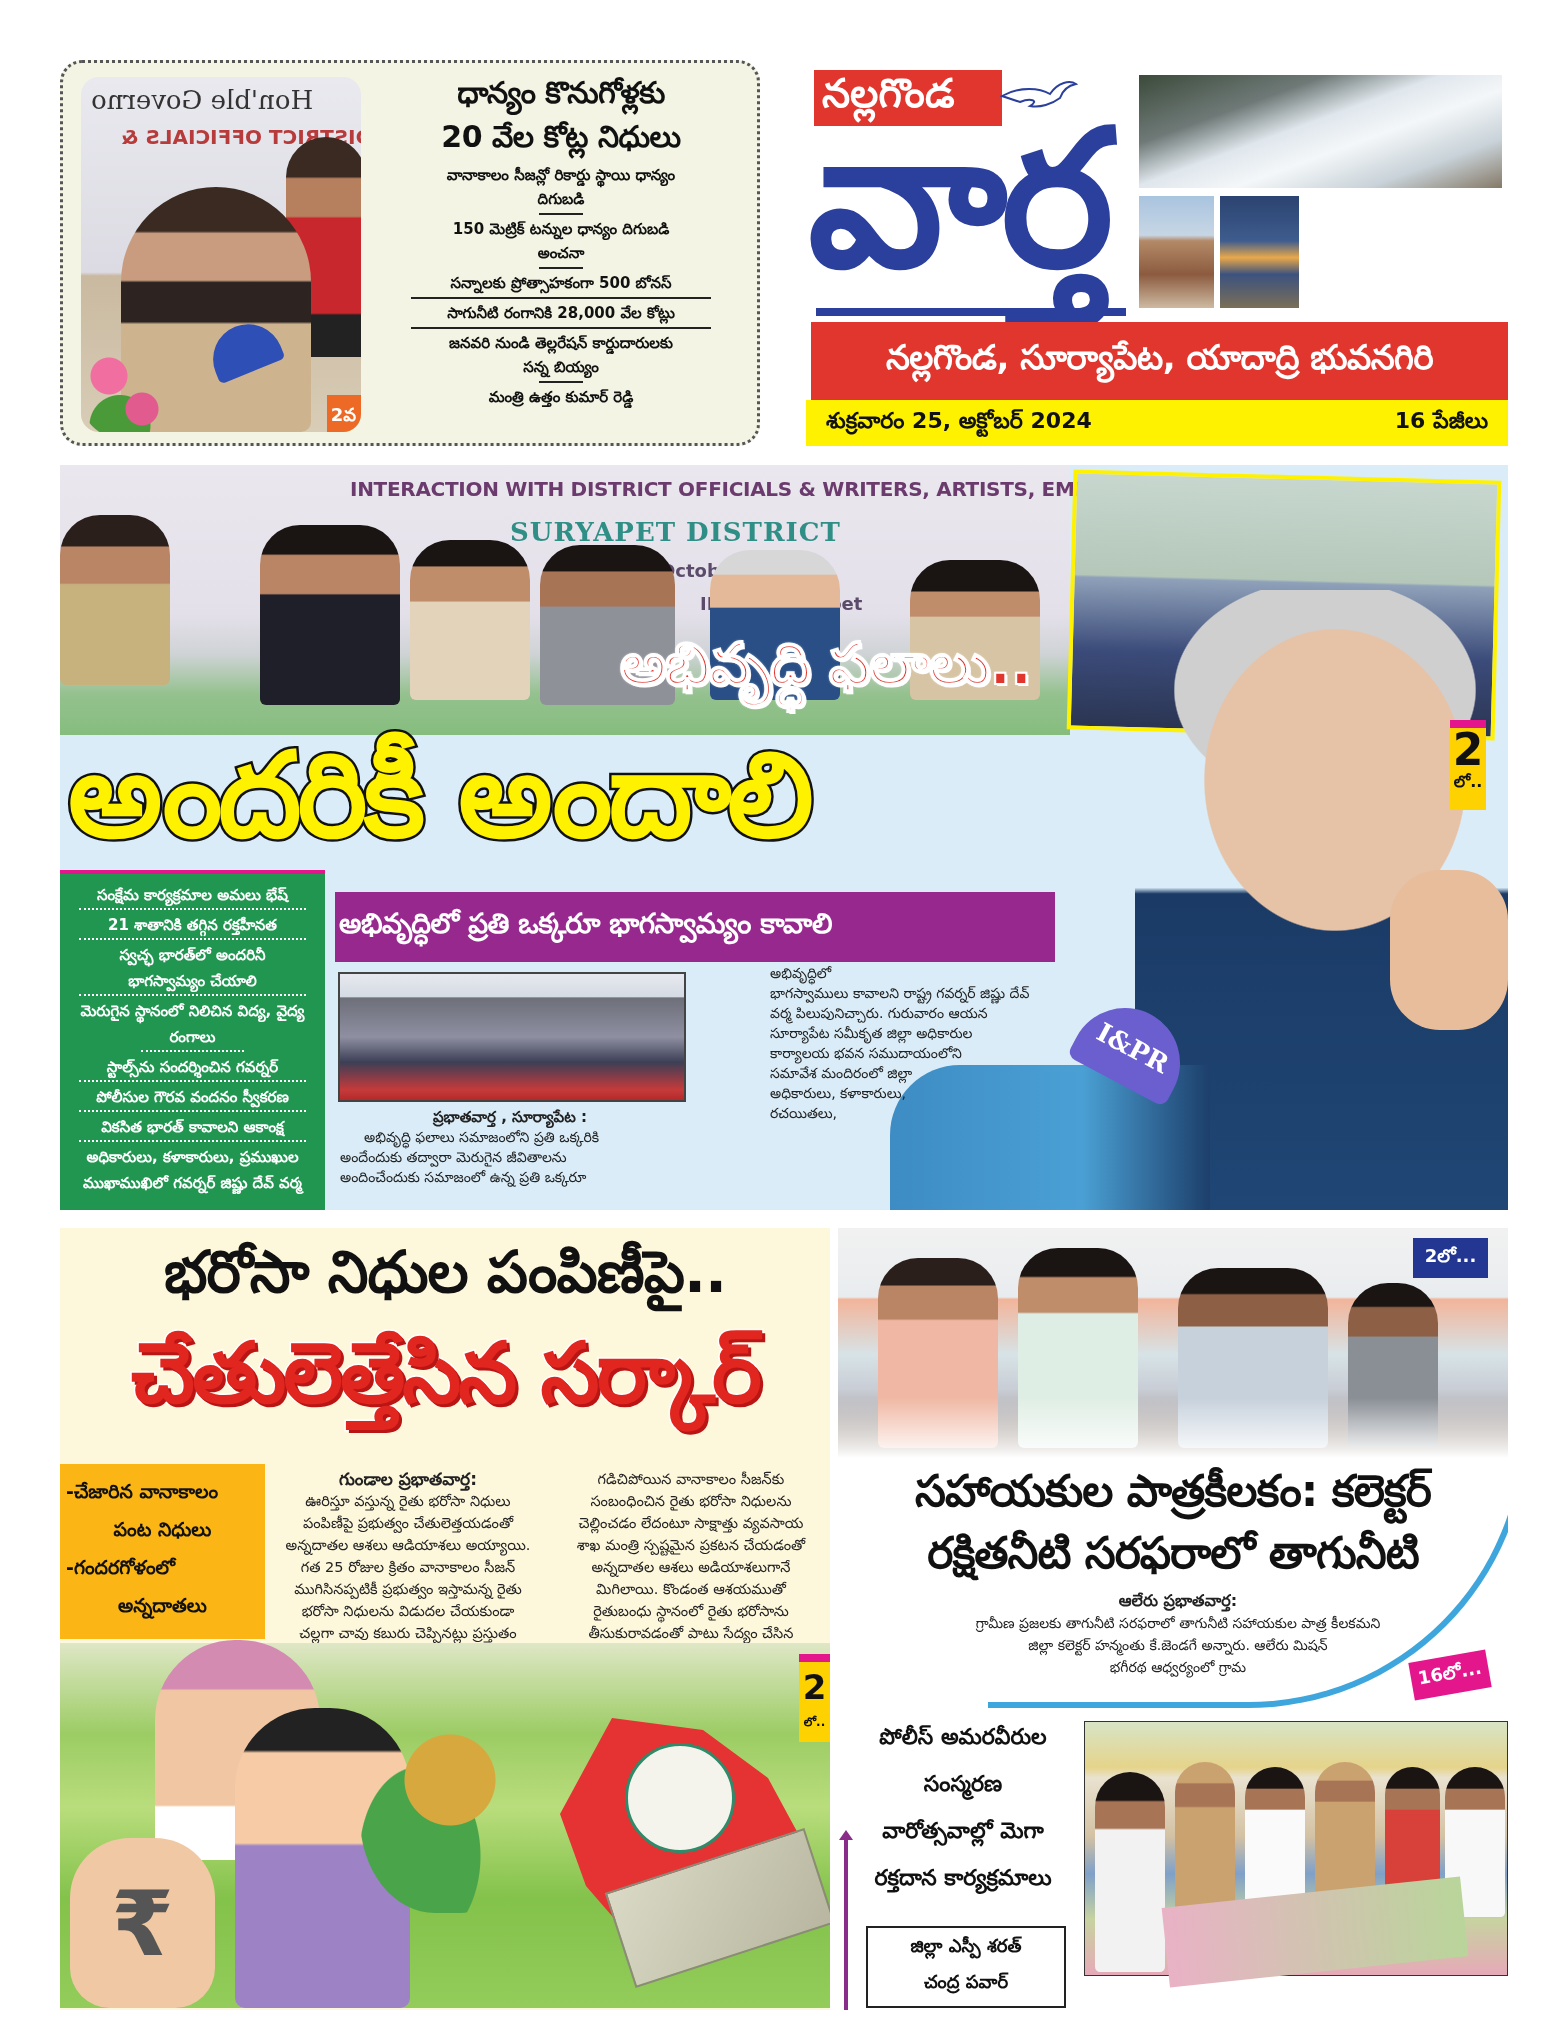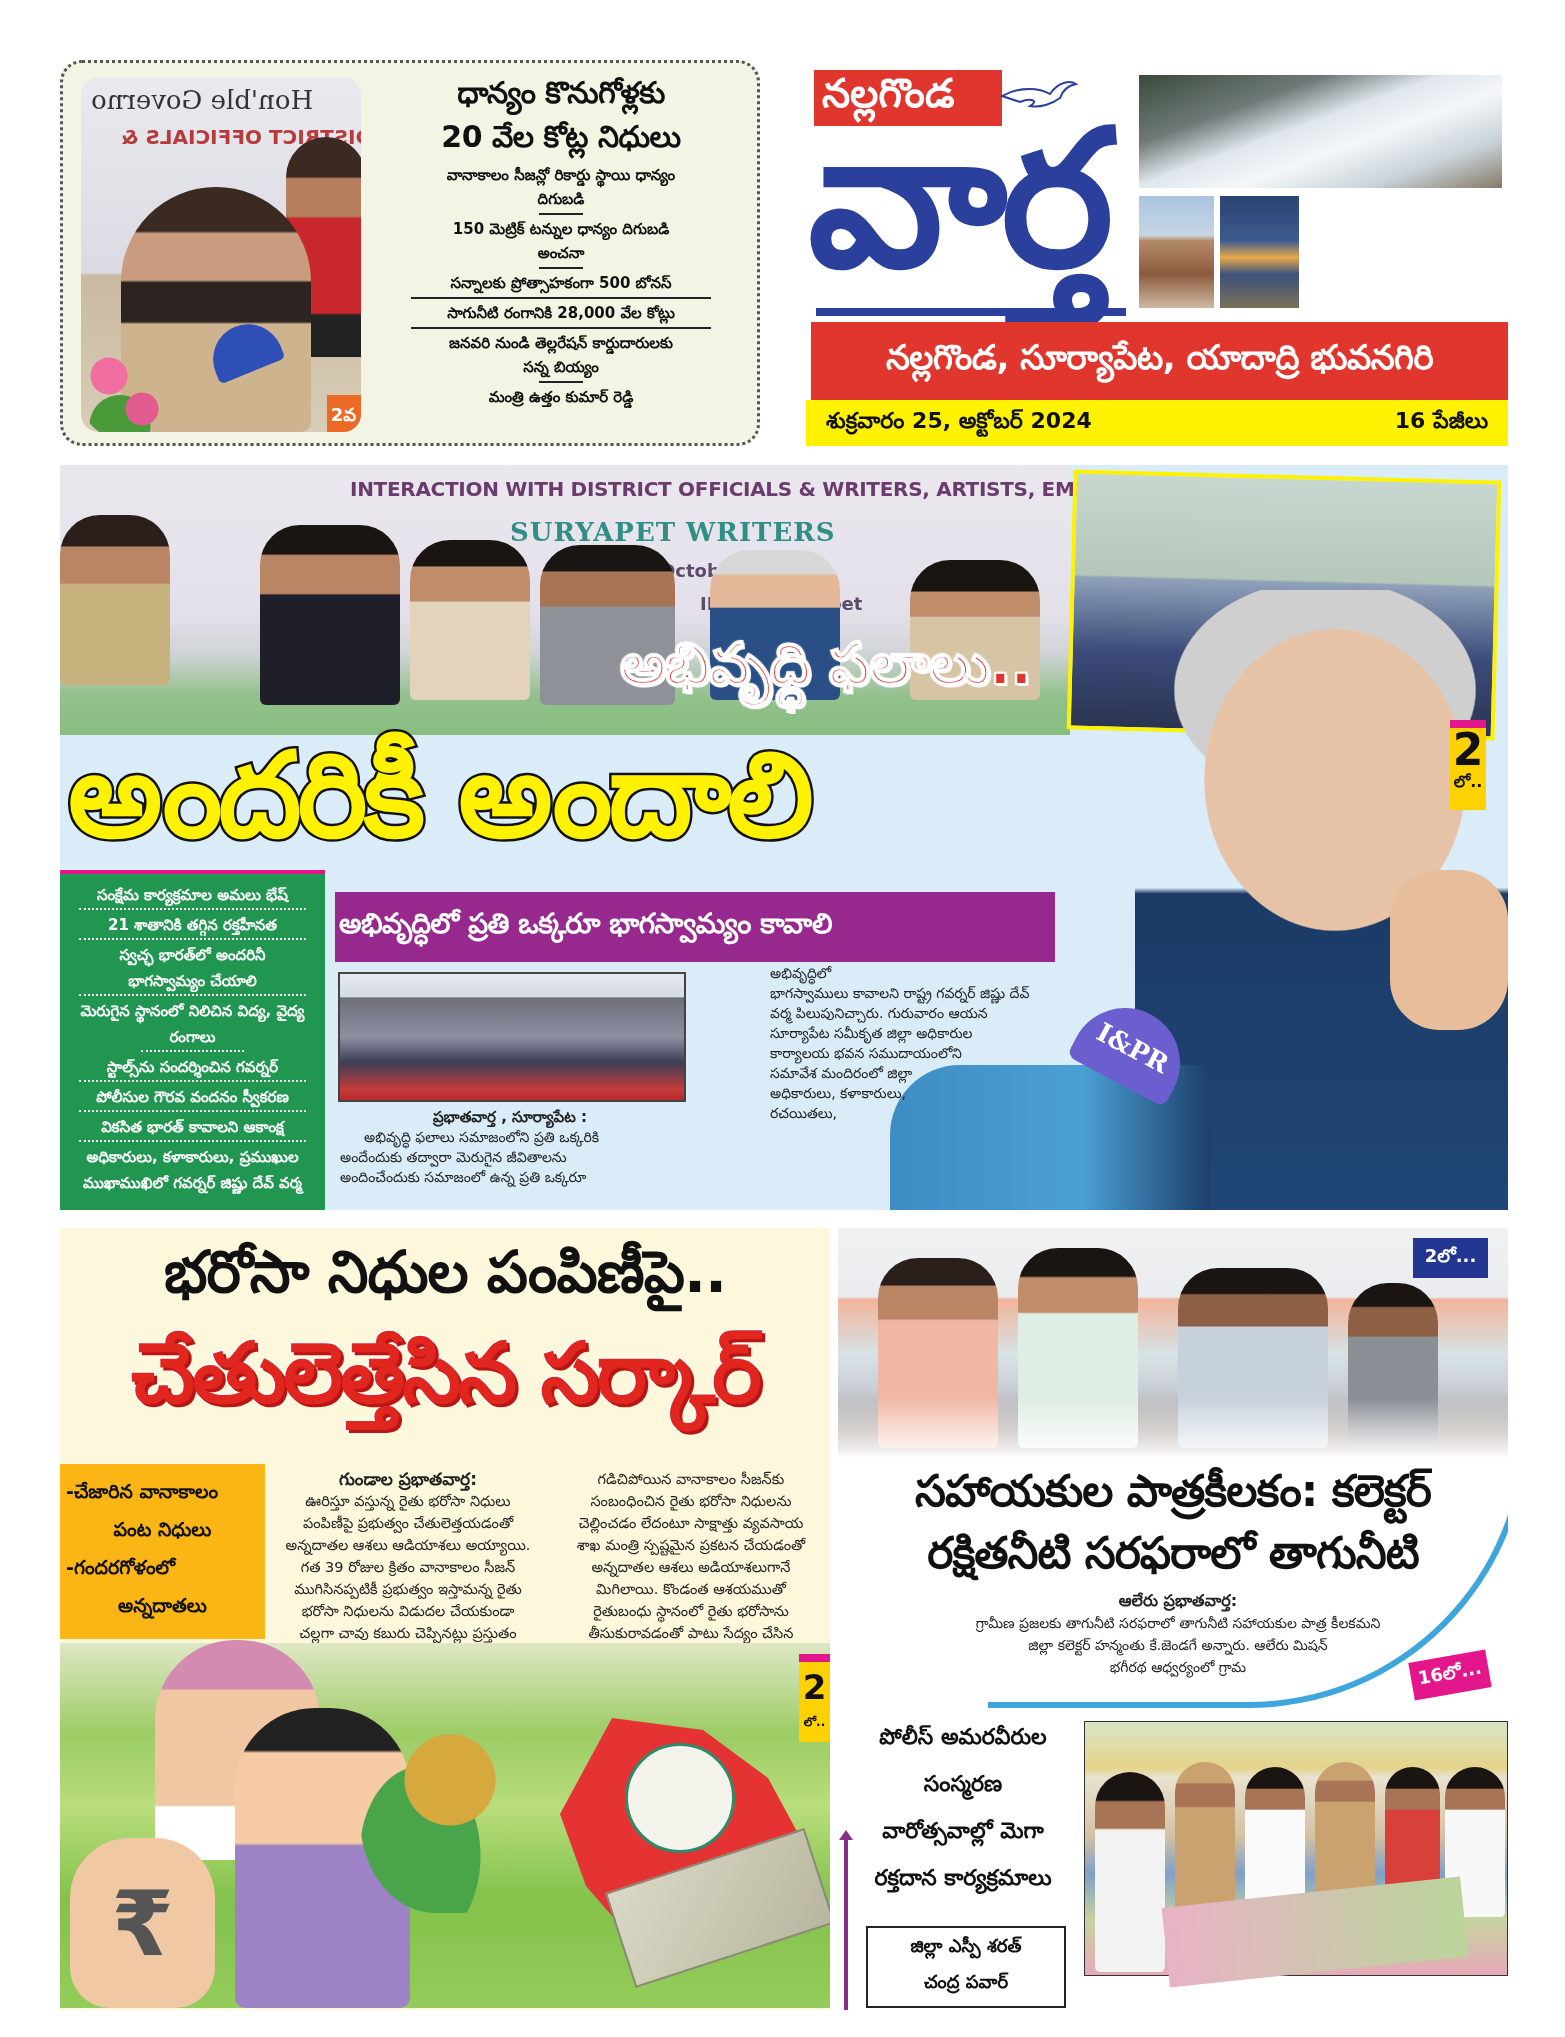--- a/index.html
+++ b/index.html
@@ -209,21 +209,21 @@
   <div class="mast-districts">నల్లగొండ, సూర్యాపేట, యాదాద్రి భువనగిరి</div>
   <div class="mast-dateline">
     <span>శుక్రవారం 25, అక్టోబర్ 2024</span>
     <span>16 పేజీలు</span>
   </div>
 </div>
 
 <div class="lead">
   <div class="lead-photo-top">
     <div class="lead-banner-text">INTERACTION WITH DISTRICT OFFICIALS &amp; WRITERS, ARTISTS, EMINENT PEOPLE</div>
-    <div class="lead-banner-dist">SURYAPET WRITERS</div>
+    <div class="lead-banner-dist">SURYAPET DISTRICT</div>
     <div class="lead-banner-date">October 2024</div>
     <div class="lead-banner-venue">IDOC - Suryapet</div>
     <div class="panel-person" style="left:0;top:50px;width:110px;height:170px;background:linear-gradient(180deg,#2a1f1a 0 18%,#b98565 19% 40%,#c7b27e 41% 100%);"></div>
     <div class="panel-person" style="left:200px;top:60px;width:140px;height:180px;background:linear-gradient(180deg,#1a1412 0 16%,#b98565 17% 38%,#1f1f2a 39% 100%);"></div>
     <div class="panel-person" style="left:350px;top:75px;width:120px;height:160px;background:linear-gradient(180deg,#1a1412 0 16%,#c08d6b 17% 38%,#e3d3ba 39% 100%);"></div>
     <div class="panel-person" style="left:480px;top:80px;width:135px;height:160px;background:linear-gradient(180deg,#1a1412 0 16%,#a87456 17% 38%,#8f9199 39% 100%);"></div>
     <div class="panel-person" style="left:650px;top:85px;width:130px;height:150px;background:linear-gradient(180deg,#d7d7d7 0 16%,#e4b999 17% 38%,#2a4f86 39% 100%);"></div>
     <div class="panel-person" style="left:850px;top:95px;width:130px;height:140px;background:linear-gradient(180deg,#1a1412 0 22%,#c08d6b 23% 40%,#d7c4a4 41% 100%);"></div>
   </div>
   <div class="lead-ribbon-photo"></div>
@@ -291,21 +291,21 @@
     <div class="s c">పంట నిధులు</div>
     <div class="s">-గందరగోళంలో</div>
     <div class="s c">అన్నదాతలు</div>
   </div>
 
   <div class="farm-body c1">
     <div class="dateline">గుండాల ప్రభాతవార్త:</div>
     <div>ఊరిస్తూ వస్తున్న రైతు భరోసా నిధులు</div>
     <div>పంపిణీపై ప్రభుత్వం చేతులెత్తయడంతో</div>
     <div>అన్నదాతల ఆశలు ఆడియాశలు అయ్యాయి.</div>
-    <div>గత 39 రోజుల క్రితం వానాకాలం సీజన్</div>
+    <div>గత 25 రోజుల క్రితం వానాకాలం సీజన్</div>
     <div>ముగిసినప్పటికీ ప్రభుత్వం ఇస్తామన్న రైతు</div>
     <div>భరోసా నిధులను విడుదల చేయకుండా</div>
     <div>చల్లగా చావు కబురు చెప్పినట్లు ప్రస్తుతం</div>
   </div>
   <div class="farm-body c2">
     <div>గడిచిపోయిన వానాకాలం సీజన్‌కు</div>
     <div>సంబంధించిన రైతు భరోసా నిధులను</div>
     <div>చెల్లించడం లేదంటూ సాక్షాత్తు వ్యవసాయ</div>
     <div>శాఖ మంత్రి స్పష్టమైన ప్రకటన చేయడంతో</div>
     <div>అన్నదాతల ఆశలు అడియాశలుగానే</div>

